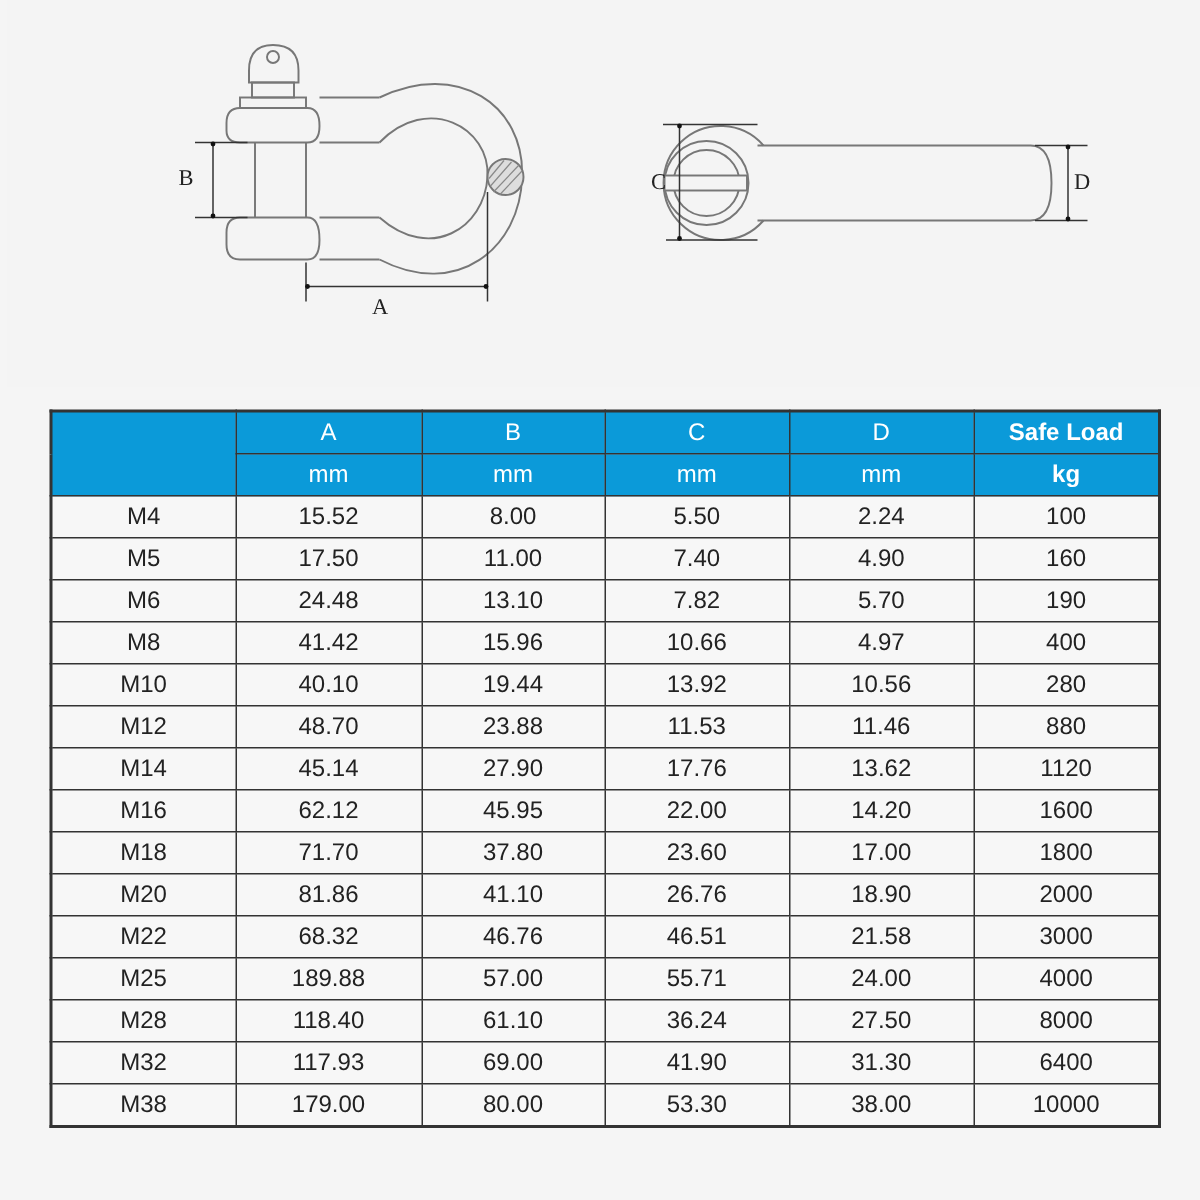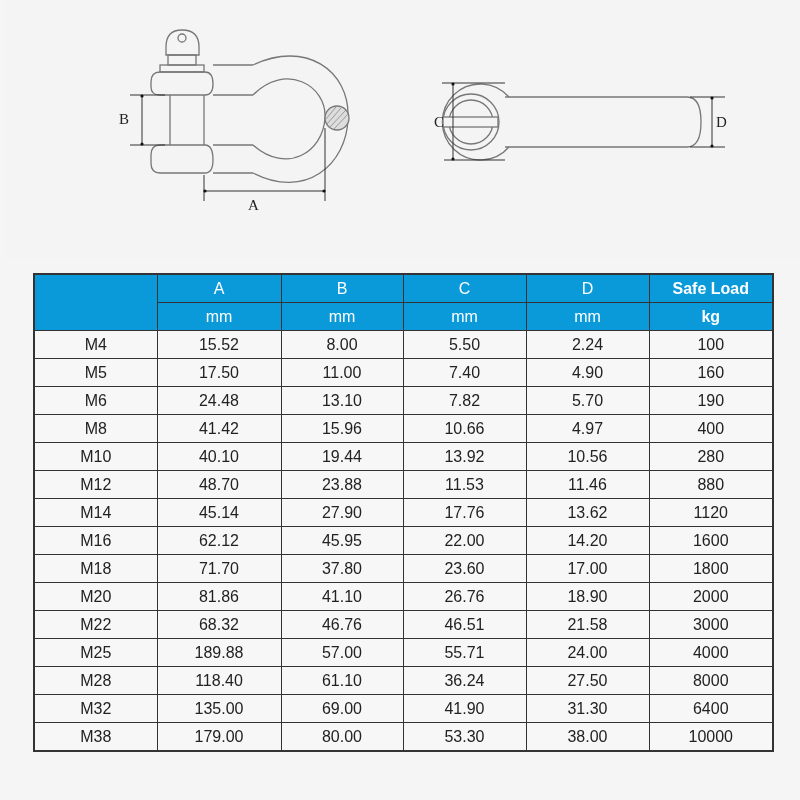--- a/index.html
+++ b/index.html
@@ -259,21 +259,21 @@
         <tr>
           <td>M28</td>
           <td>118.40</td>
           <td>61.10</td>
           <td>36.24</td>
           <td>27.50</td>
           <td>8000</td>
         </tr>
         <tr>
           <td>M32</td>
-          <td>135.00</td>
+          <td>117.93</td>
           <td>69.00</td>
           <td>41.90</td>
           <td>31.30</td>
           <td>6400</td>
         </tr>
         <tr>
           <td>M38</td>
           <td>179.00</td>
           <td>80.00</td>
           <td>53.30</td>

